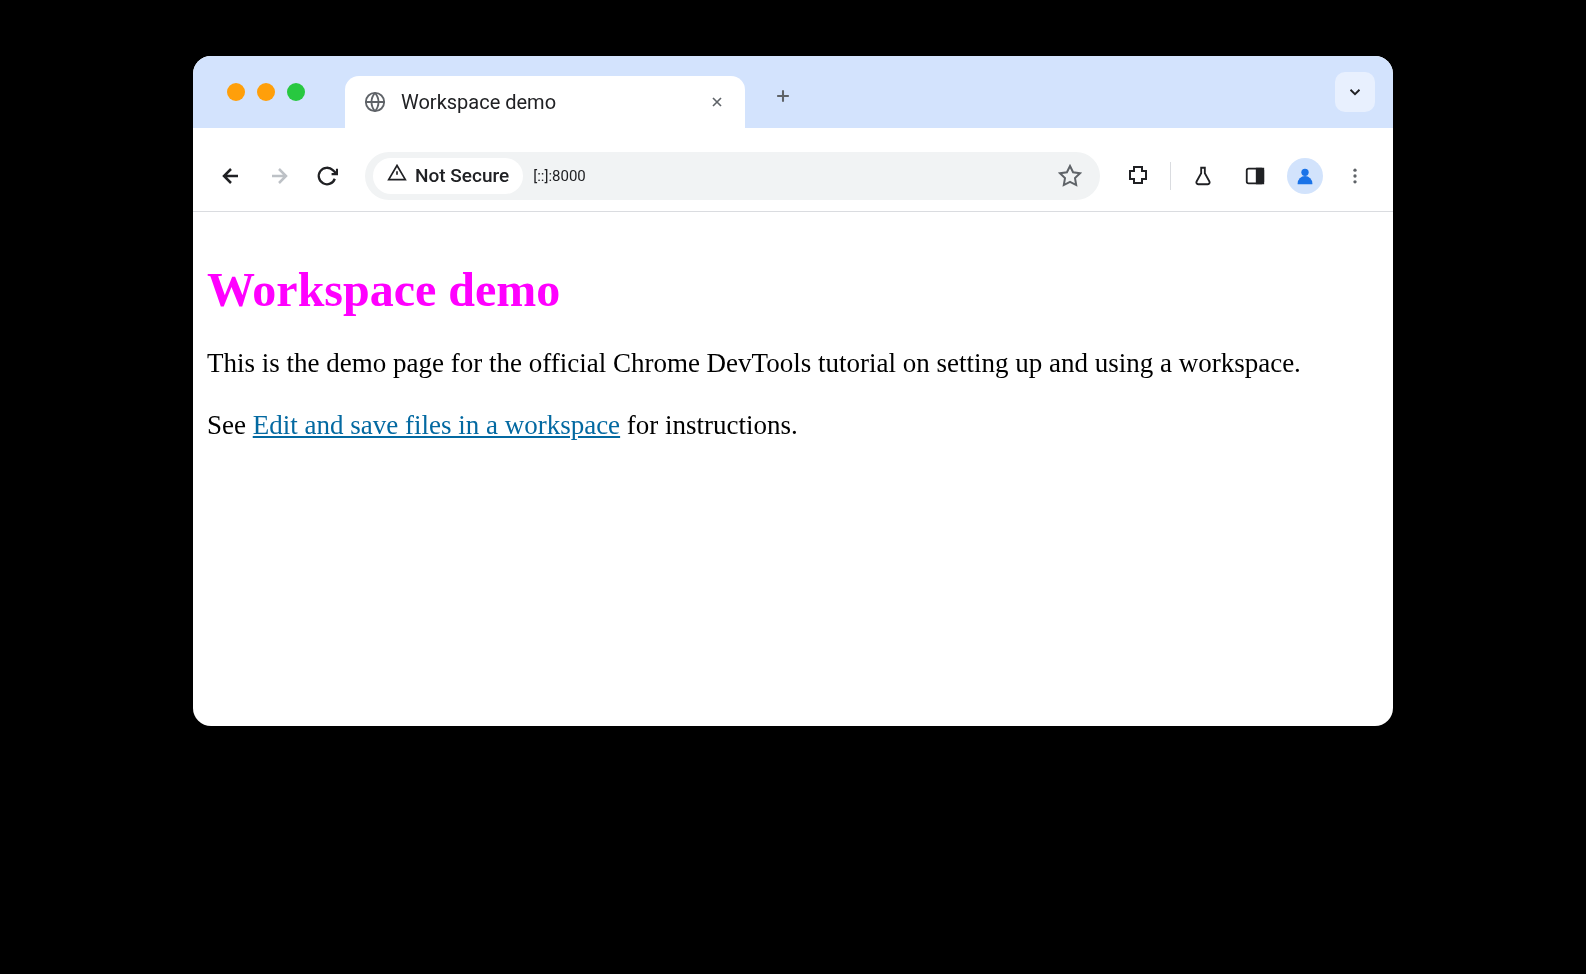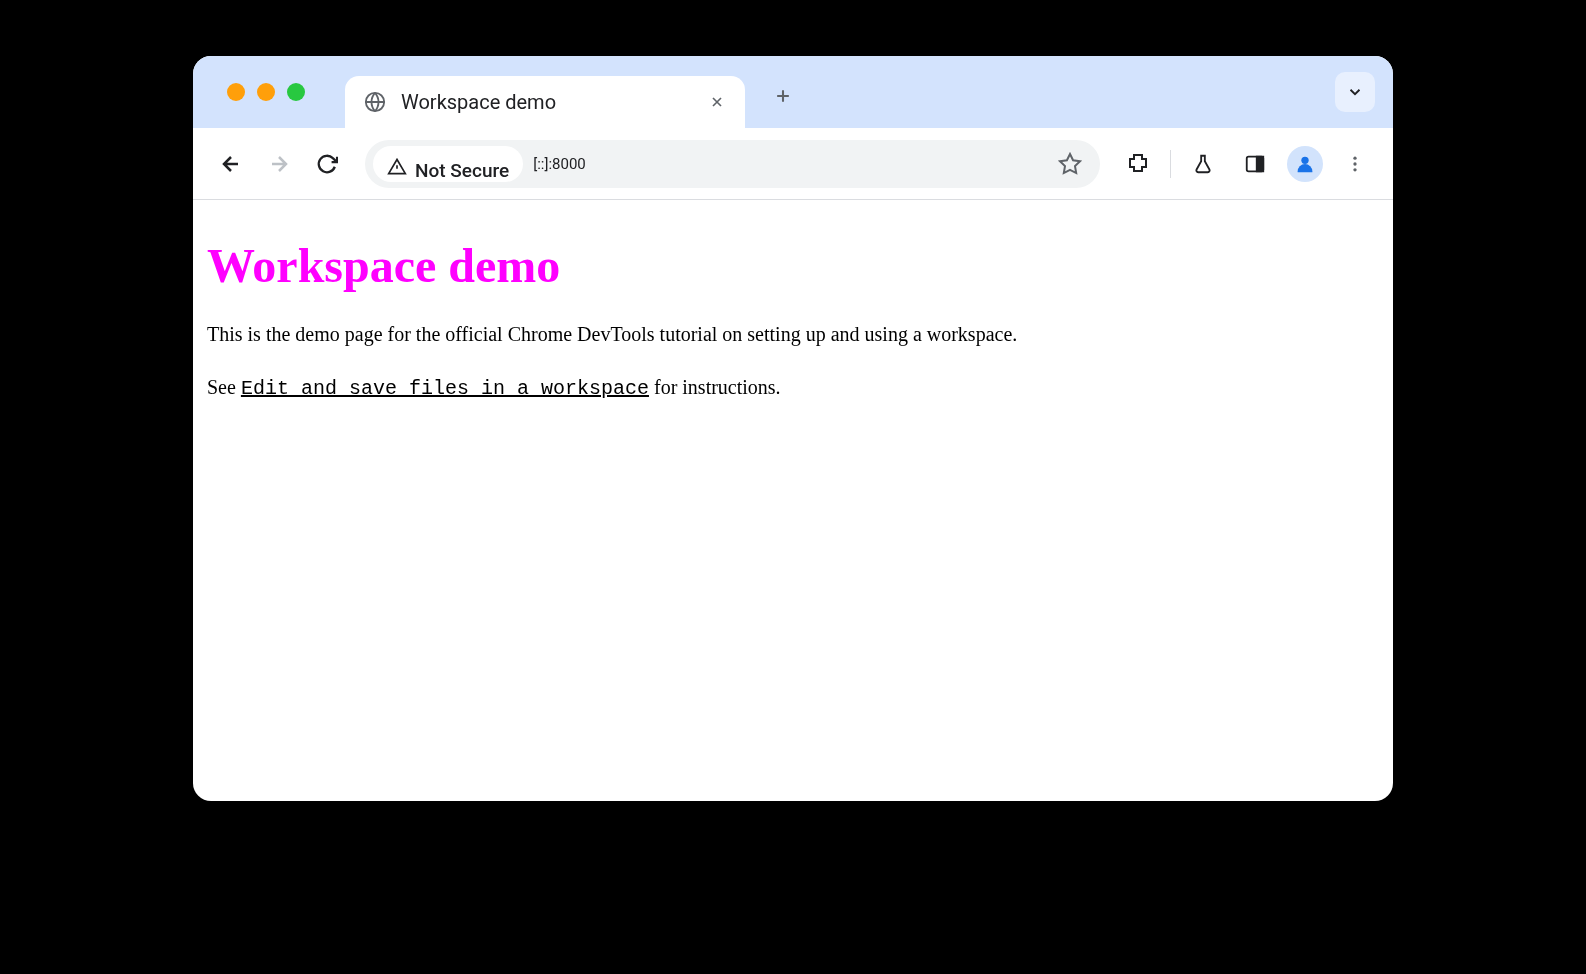--- a/index.html
+++ b/index.html
@@ -8,27 +8,28 @@
       width: 1586px;
       height: 974px;
       font-family: -apple-system, BlinkMacSystemFont, "Segoe UI", Roboto, sans-serif;
       display: flex;
       align-items: flex-start;
       justify-content: center;
       padding-top: 56px;
     }
     .browser-window {
       width: 1200px;
-      height: 745px;
+      height: 670px;
       background: #fff;
       border-radius: 18px;
       overflow: hidden;
       box-shadow: 0 20px 60px rgba(0,0,0,0.5);
       display: flex;
       flex-direction: column;
+      gap: 12px;
     }
     .tab-strip {
       background: #d3e3fd;
       height: 72px;
       display: flex;
       align-items: center;
       padding: 0 14px;
       position: relative;
     }
     .traffic-lights {
@@ -131,21 +132,21 @@
       align-items: center;
       padding: 0 8px 0 8px;
       margin: 0 10px;
       gap: 10px;
     }
     .security-chip {
       background: #fff;
       height: 36px;
       border-radius: 18px;
       display: flex;
-      align-items: flex-end;
+      align-items: center;
       padding: 0 14px;
       gap: 8px;
       font-size: 19px;
       color: #202124;
       font-weight: 500;
     }
     .url-text {
       flex: 1;
       font-size: 15px;
       color: #202124;
@@ -197,30 +198,29 @@
       overflow: auto;
     }
     .page-h1 {
       font-size: 48px;
       font-weight: bold;
       color: #ff00ff;
       margin-bottom: 28px;
       margin-top: 18px;
     }
     .page-p {
-      font-size: 20px;
+      font-size: 27px;
       color: #000;
       margin-bottom: 26px;
       line-height: 1.35;
     }
     .page-link {
-      color: #000000;
+      color: #0369a1;
       text-decoration: underline;
       cursor: pointer;
-      font-family: Liberation Mono, monospace;
     }
   </style>
 </head>
 <body>
 
 <div class="browser-window">
 
   <div class="tab-strip">
     <div class="traffic-lights">
       <div class="traffic-light" style="background:#ff9f0a"></div>

